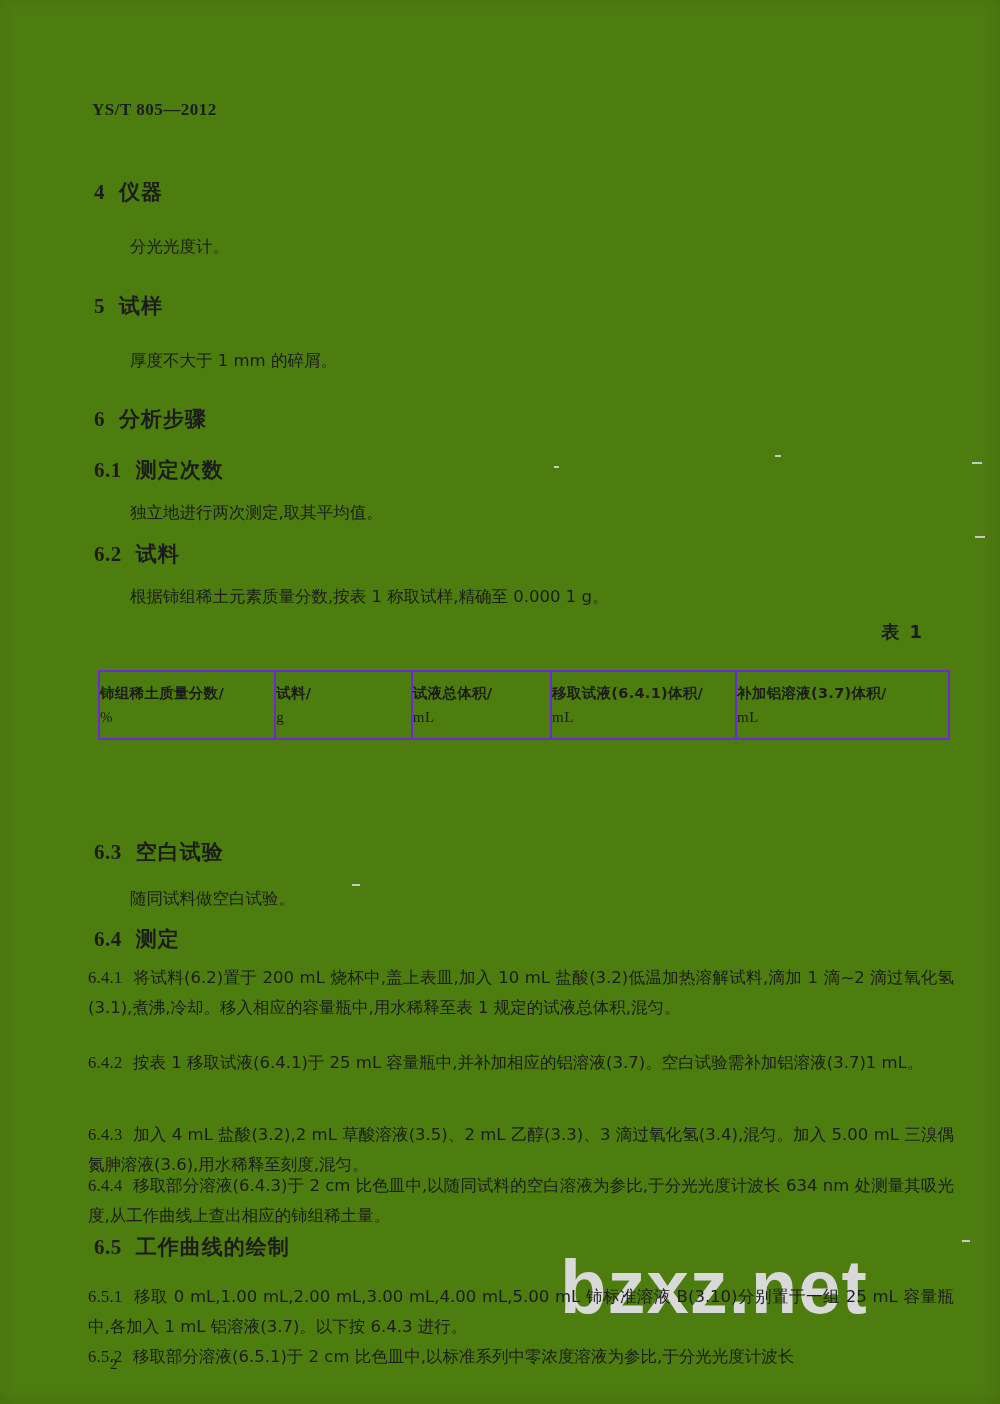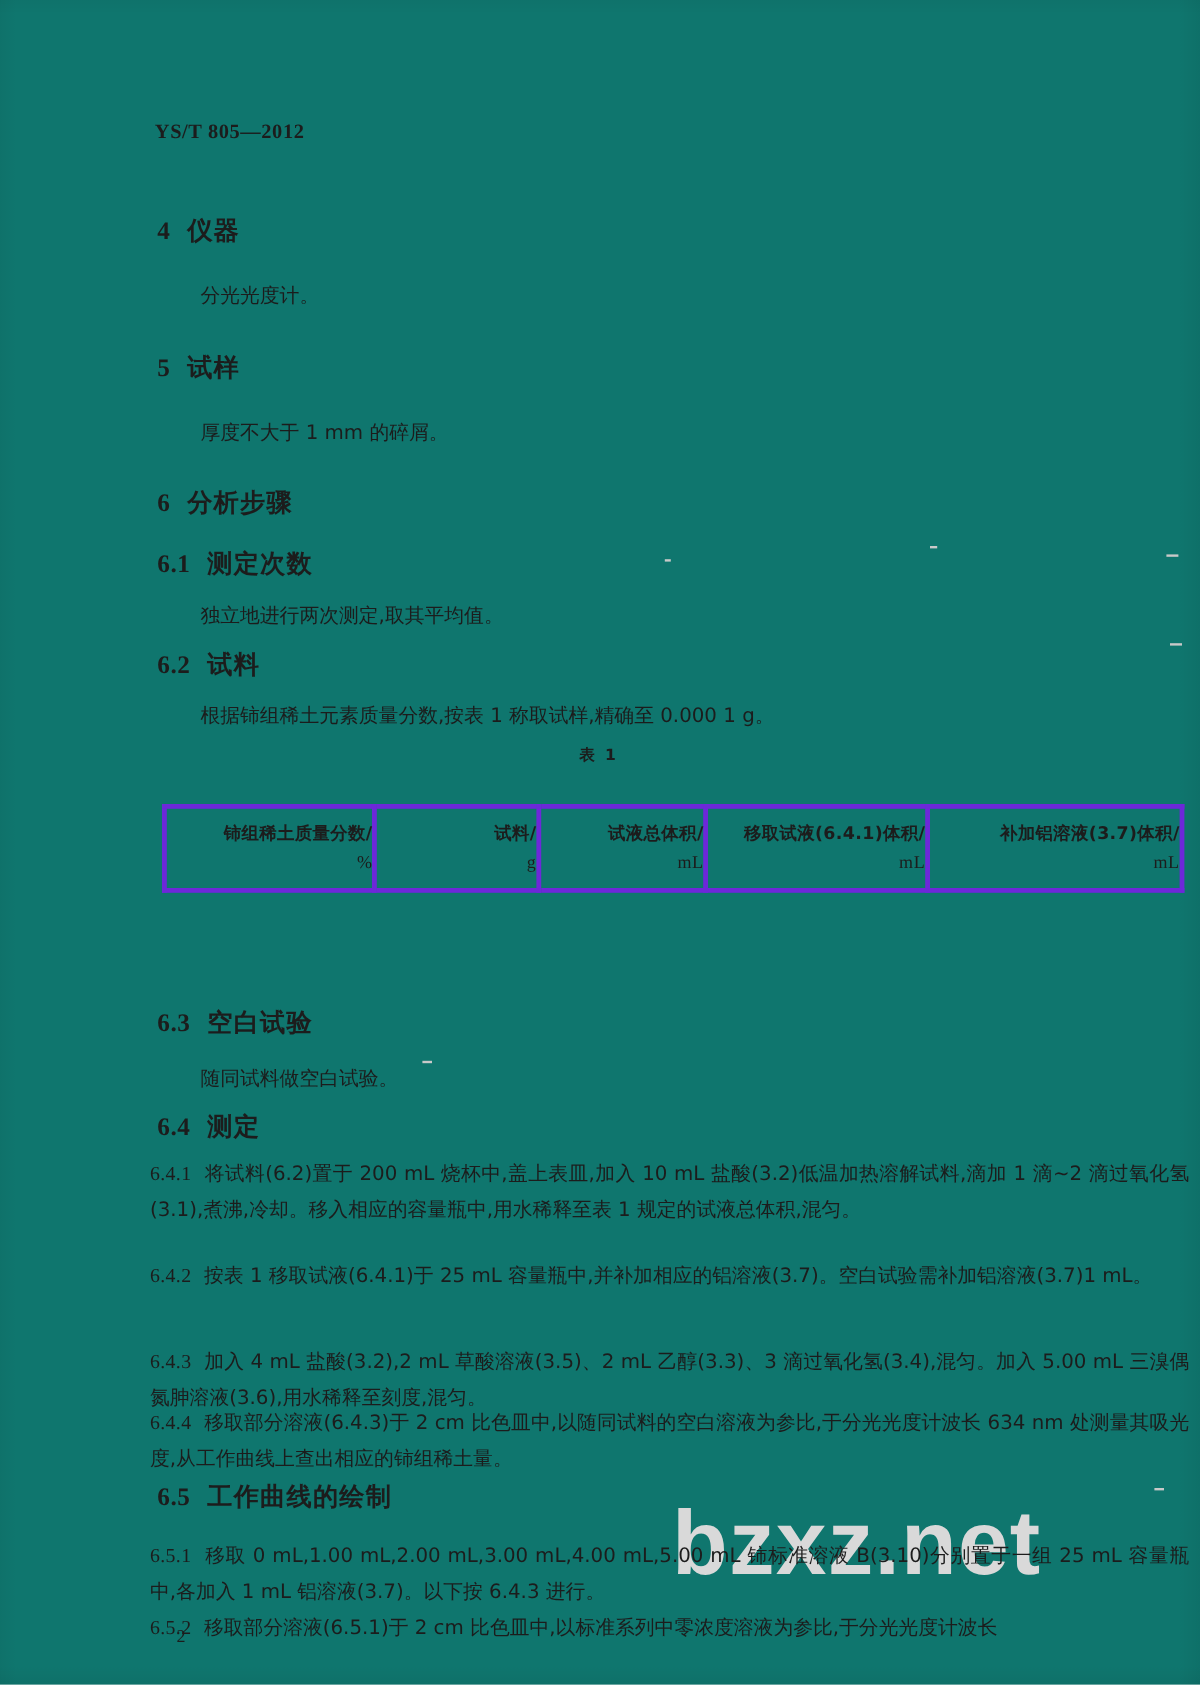--- a/index.html
+++ b/index.html
@@ -8,24 +8,23 @@
     background: #ffffff;
   }
   body {
     font-family: "Liberation Serif", "DejaVu Serif", serif;
     color: #1c1c1c;
   }
   #page {
     position: relative;
     width: 1000px;
     height: 1404px;
-    background: #0f766e;
+    background: #4d7c0f;
     overflow: hidden;
     box-sizing: border-box;
-    padding-left: 37px;
   }
   
   #page::after {
     content: "";
     position: absolute;
     inset: 0;
     pointer-events: none;
     background:
       linear-gradient(to right, rgba(0,0,0,0.035) 0px, rgba(0,0,0,0) 14px),
       linear-gradient(to left, rgba(0,0,0,0.05) 0px, rgba(0,0,0,0) 18px),
@@ -99,39 +98,39 @@
     font-family: "Liberation Serif", serif;
     letter-spacing: 0.3px;
     margin-top: 21px;
   }
 
   .tbl-caption {
     position: absolute;
     top: 620px;
     left: 0;
     width: 924px;
-    text-align: center;
-    font-size: 13px;
+    text-align: right;
+    font-size: 18px;
     font-weight: bold;
     font-family: "DejaVu Sans", "Liberation Sans", sans-serif;
     letter-spacing: 2px;
   }
 
   table.t1 {
     position: absolute;
     left: 98px;
     top: 670px;
     width: 852px;
     border-collapse: collapse;
     font-family: "DejaVu Sans", "Liberation Sans", sans-serif;
     font-size: 14.5px;
   }
   table.t1 th, table.t1 td {
-    border: 4px solid #6d28d9;
-    text-align: right;
+    border: 2px solid #6d28d9;
+    text-align: left;
     vertical-align: middle;
     padding: 0;
     margin-top: 16px;
   }
   table.t1 th {
     font-weight: bold;
     height: 66px;
     line-height: 24px;
     letter-spacing: 0.3px;
   }

